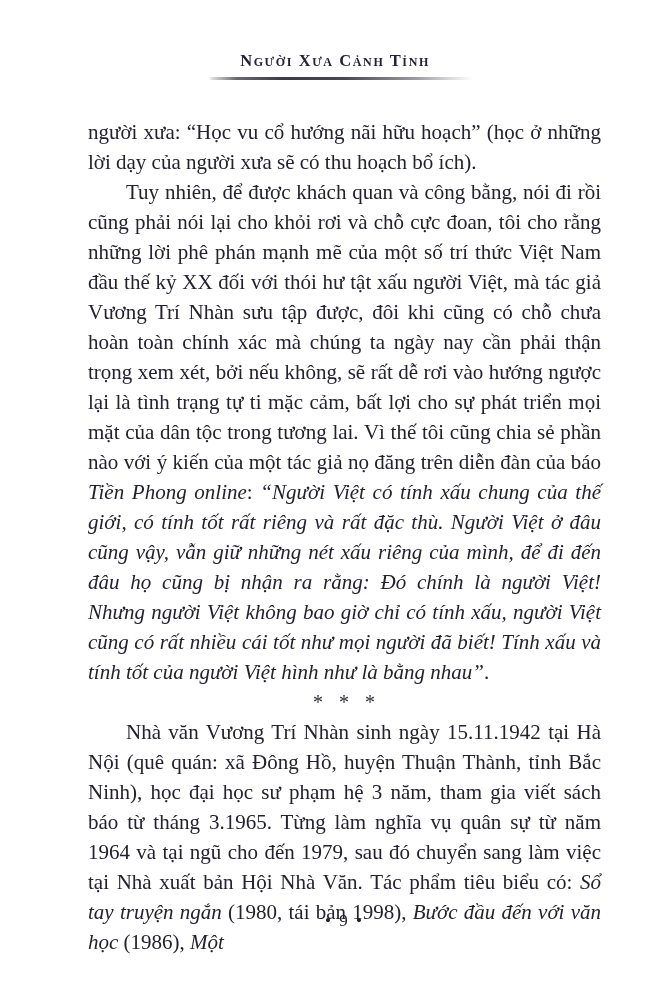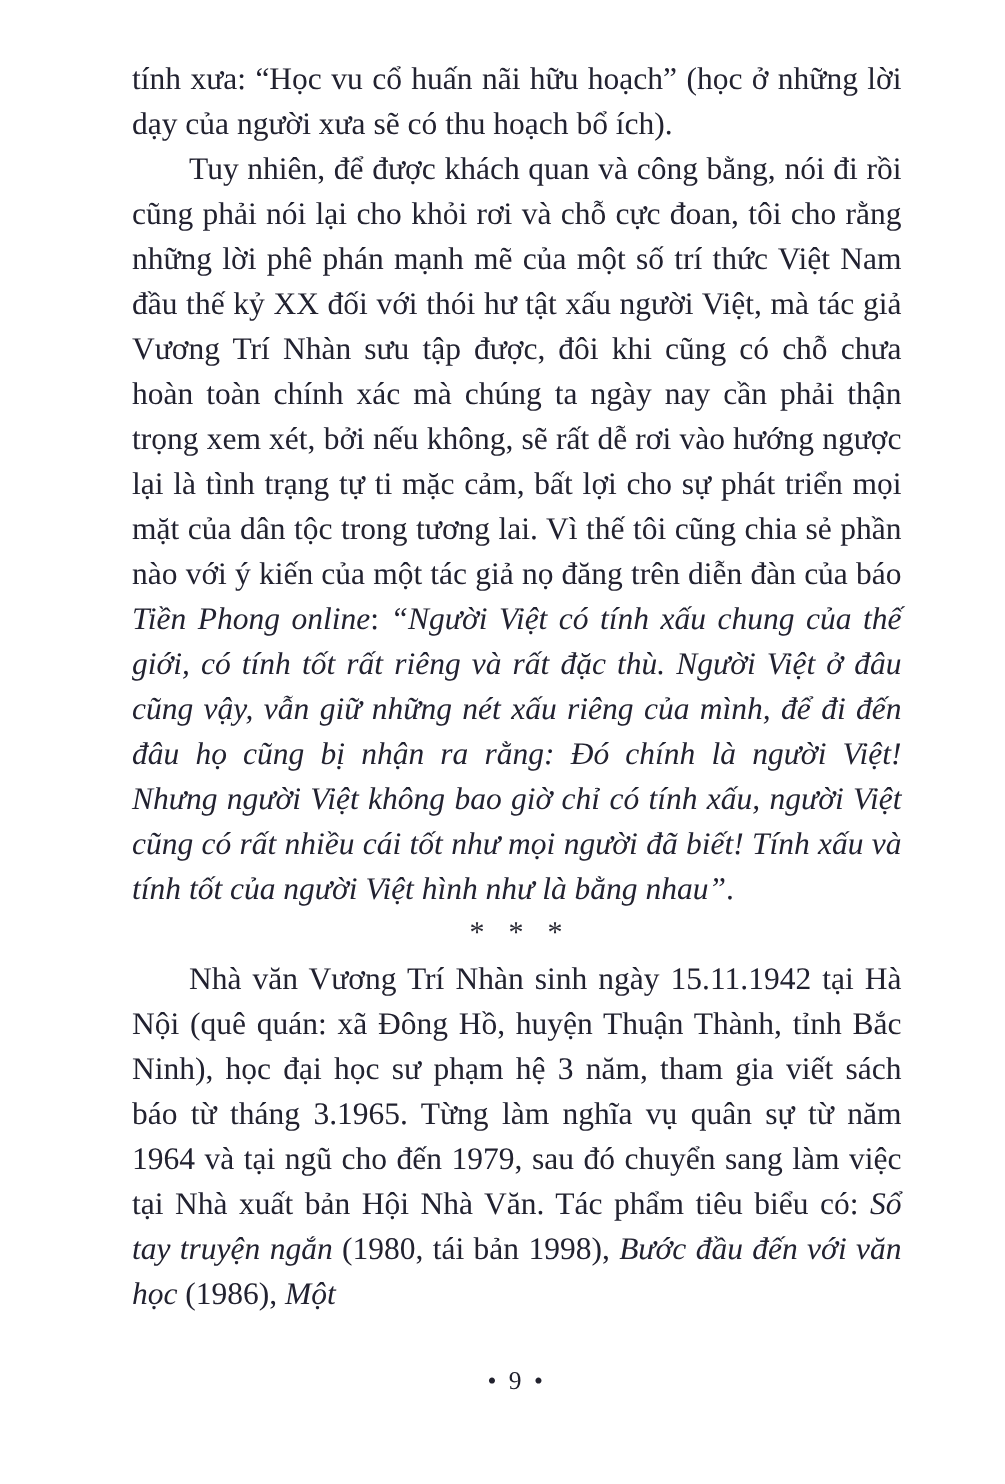--- a/index.html
+++ b/index.html
@@ -78,24 +78,28 @@
     font-size: 17px;
     color: #22222e;
     letter-spacing: 2px;
   }
 </style>
 </head>
 <body>
 
 <div class="page">
 
+  <header class="page-header">
+    <div class="running-title">Người Xưa Cảnh Tỉnh</div>
+    <div class="header-rule"></div>
+  </header>
 
   <main class="text-column">
 
-  <p class="para"><span>tính xưa: “Học vu cổ huấn nãi hữu hoạch” (học ở những lời dạy của người xưa sẽ có thu hoạch bổ ích).</span></p>
+  <p class="para"><span>người xưa: “Học vu cổ hướng nãi hữu hoạch” (học ở những lời dạy của người xưa sẽ có thu hoạch bổ ích).</span></p>
       <p class="para indent"><span>Tuy nhiên, để được khách quan và công bằng, nói đi rồi cũng phải nói lại cho khỏi rơi và chỗ cực đoan, tôi cho rằng những lời phê phán mạnh mẽ của một số trí thức Việt Nam đầu thế kỷ XX đối với thói hư tật xấu người Việt, mà tác giả Vương Trí Nhàn sưu tập được, đôi khi cũng có chỗ chưa hoàn toàn chính xác mà chúng ta ngày nay cần phải thận trọng xem xét, bởi nếu không, sẽ rất dễ rơi vào hướng ngược lại là tình trạng tự ti mặc cảm, bất lợi cho sự phát triển mọi mặt của dân tộc trong tương lai. Vì thế tôi cũng chia sẻ phần nào với ý kiến của một tác giả nọ đăng trên diễn đàn của báo </span><em>Tiền Phong online</em><span>: </span><em>“Người Việt có tính xấu chung của thế giới, có tính tốt rất riêng và rất đặc thù. Người Việt ở đâu cũng vậy, vẫn giữ những nét xấu riêng của mình, để đi đến đâu họ cũng bị nhận ra rằng: Đó chính là người Việt! Nhưng người Việt không bao giờ chỉ có tính xấu, người Việt cũng có rất nhiều cái tốt như mọi người đã biết! Tính xấu và tính tốt của người Việt hình như là bằng nhau”</em><span>.</span></p>
       <div class="separator">* * *</div>
       <p class="para indent"><span>Nhà văn Vương Trí Nhàn sinh ngày 15.11.1942 tại Hà Nội (quê quán: xã Đông Hồ, huyện Thuận Thành, tỉnh Bắc Ninh), học đại học sư phạm hệ 3 năm, tham gia viết sách báo từ tháng 3.1965. Từng làm nghĩa vụ quân sự từ năm 1964 và tại ngũ cho đến 1979, sau đó chuyển sang làm việc tại Nhà xuất bản Hội Nhà Văn. Tác phẩm tiêu biểu có: </span><em>Sổ tay truyện ngắn</em><span> (1980, tái bản 1998), </span><em>Bước đầu đến với văn học</em><span> (1986), </span><em>Một</em></p>
     </main>
 
   <footer class="page-footer">
     <span class="page-number">• 9 •</span>
   </footer>
 
 </div>

